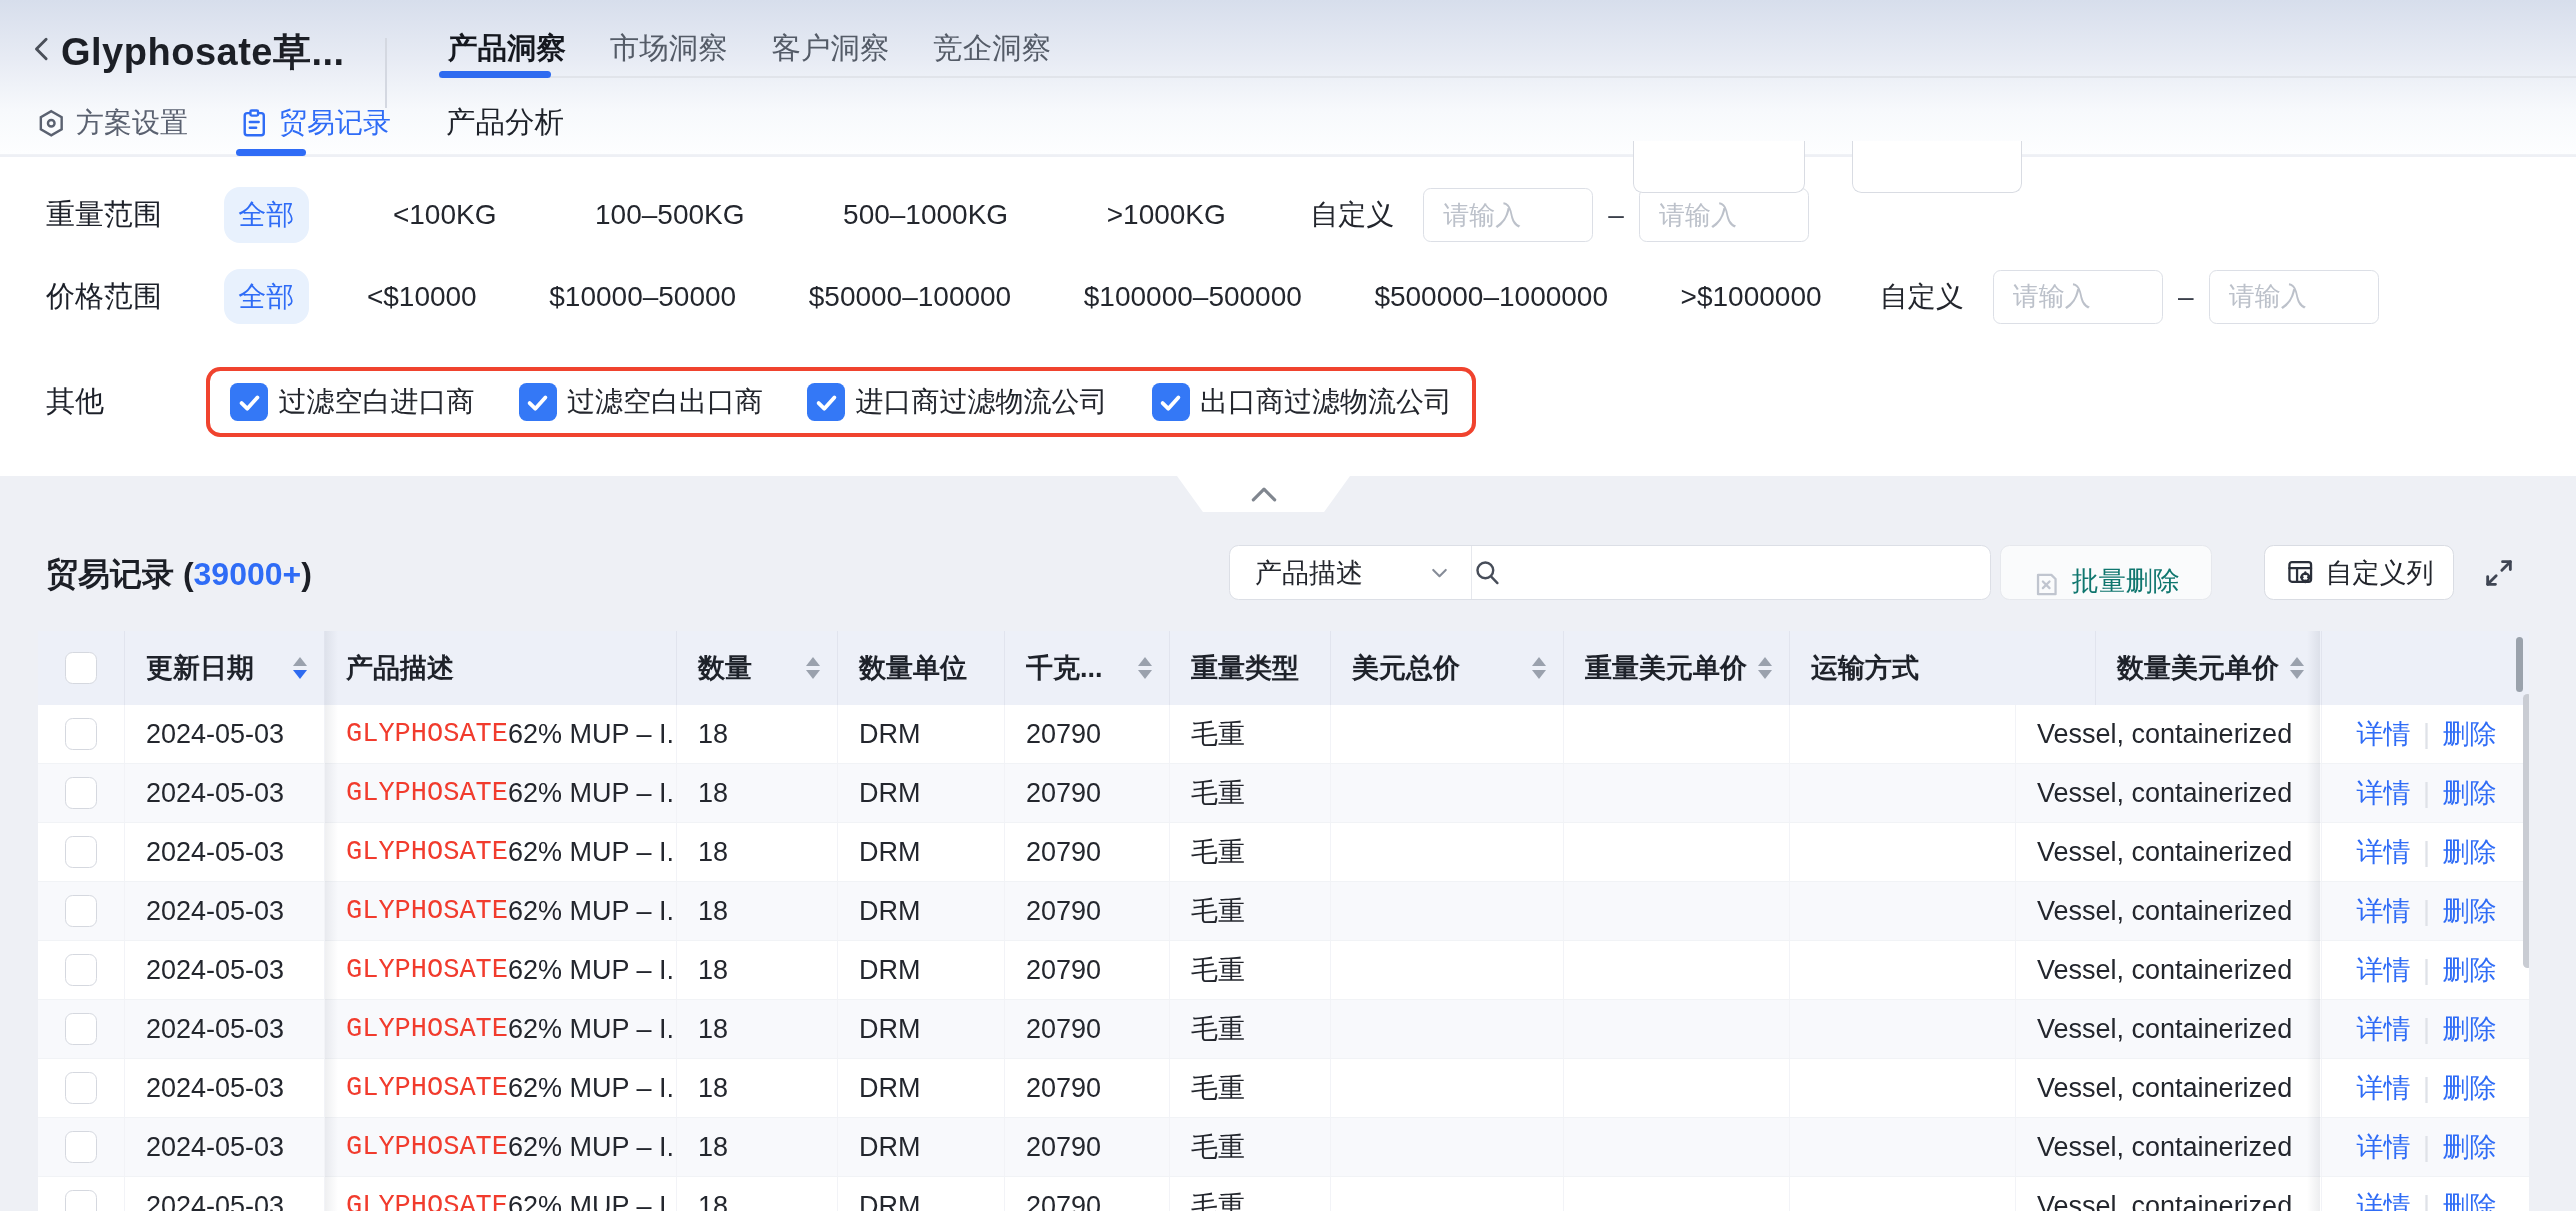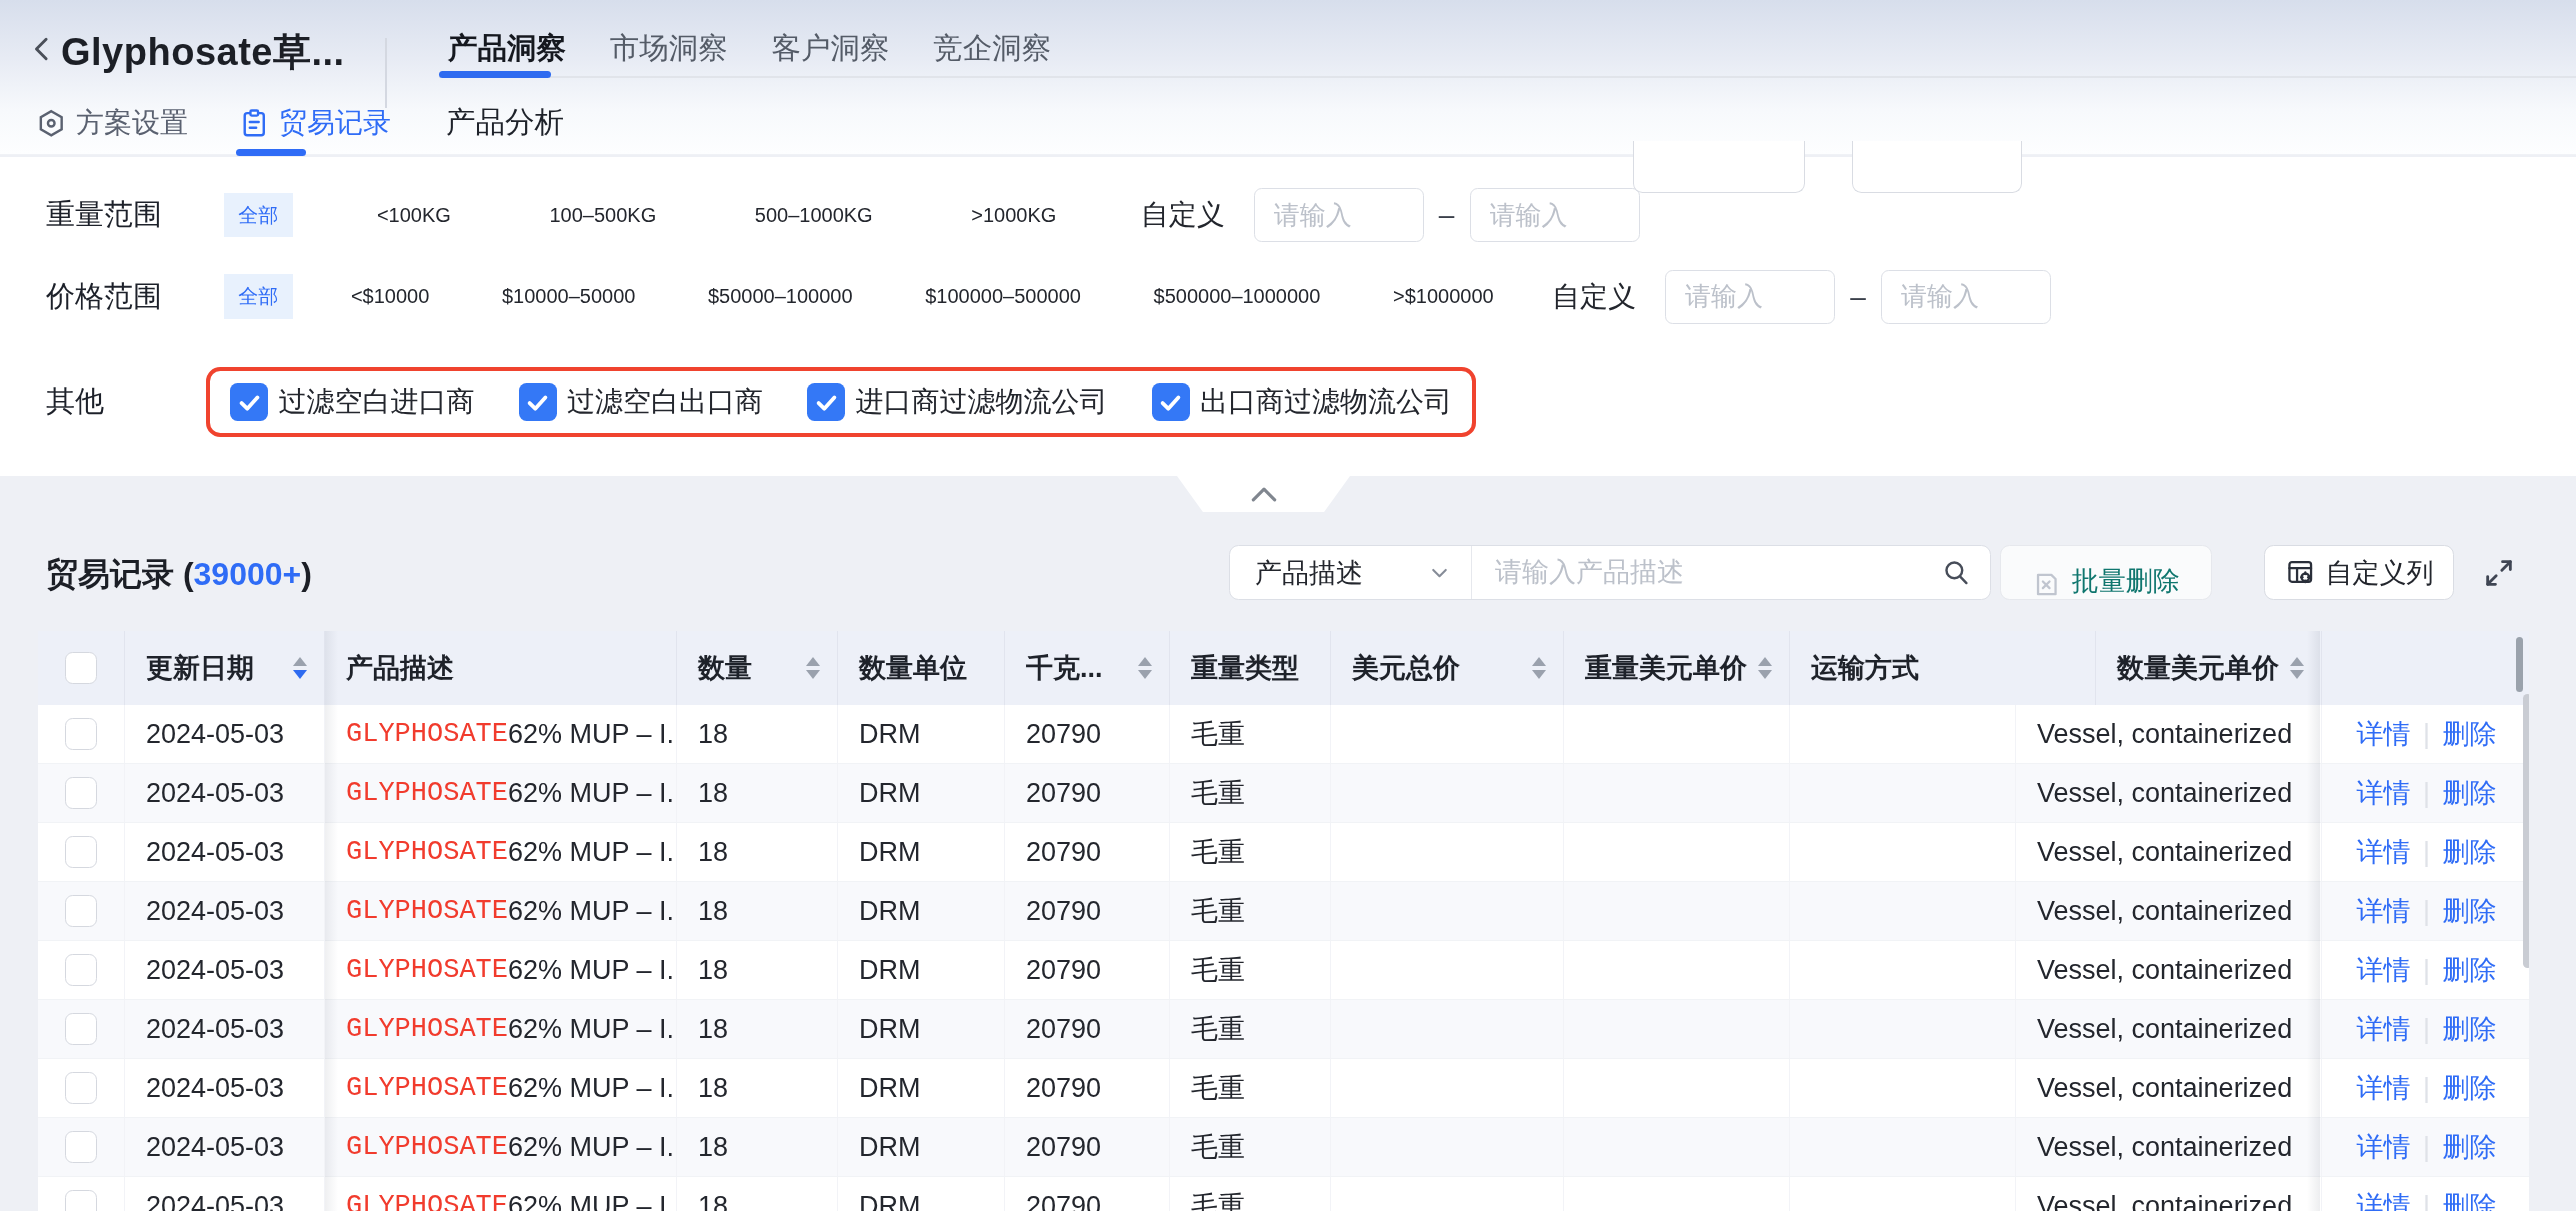--- a/index.html
+++ b/index.html
@@ -25,21 +25,21 @@
   .subtab { position:absolute; left:446px; top:103px; font-size:29.5px; color:#1e222a; cursor:pointer; }
   .cutbox { position:absolute; top:141px; height:52px; background:#fff; border:1.9px solid #d9dce3; border-top:none; border-radius:0 0 9.5px 9.5px; z-index:6; }
   .cutbox.b1 { left:1633px; width:172px; }
   .cutbox.b2 { left:1852px; width:170px; }
 
   
   .filter-panel { position:absolute; left:0; top:157px; width:2576px; height:319px; background:#fff; z-index:4; }
   .f-row { position:absolute; left:46px; display:flex; align-items:center; }
   .f-label { width:178px; font-size:29px; font-weight:500; color:#1d212a; flex-shrink:0; }
   .opts { display:flex; align-items:center; }
-  .opt { font-size:20px; color:#23262d; padding:8.6px 14.3px; border-radius:0; cursor:pointer; white-space:nowrap; }
+  .opt { font-size:28px; color:#23262d; padding:8.6px 14.3px; border-radius:16px; cursor:pointer; white-space:nowrap; }
   .opt.opt-active { color:#2f6cf6; background:#e8f1fd; }
   .custom-label { font-size:28px; color:#23262d; white-space:nowrap; }
   .range-group { display:flex; align-items:center; gap:15.2px; margin-left:29px; }
   .range-input { width:170px; height:54px; border:1.9px solid #dcdfe6; border-radius:7.6px; font-size:26px; padding:0 19px; color:#3a3f4a; background:#fff; outline:none; font-family:inherit; }
   .range-input::placeholder { color:#bcc1ca; }
   .dash { font-size:28px; color:#3a3f4a; }
   .red-box { display:flex; align-items:center; gap:44px; padding:0 20px; height:70px; border:4.8px solid #f0432e; border-radius:14.3px; }
   .cb-group { display:flex; align-items:center; gap:10.5px; cursor:pointer; }
   .cb { width:38px; height:38px; background:#3478f6; border-radius:7.6px; display:flex; align-items:center; justify-content:center; flex-shrink:0; }
   .cb-label { font-size:28px; color:#23262d; white-space:nowrap; }
@@ -263,21 +263,20 @@
 
 <div class="search-box">
   <div class="search-select">
     <span class="sel-label">产品描述</span>
     <span>
       <svg width="25" height="25" viewBox="0 0 24 24" fill="none" stroke="#868c98" stroke-width="2" stroke-linecap="round" stroke-linejoin="round">
           <polyline points="6 9.5 12 15.5 18 9.5"></polyline>
         </svg>
     </span>
   </div>
-  <input class="search-input" placeholder="请输入产品描述" style="">
   <div class="search-icon-wrap">
     <span>
       <svg width="30.5" height="30.5" viewBox="0 0 24 24" fill="none" stroke="#474d59" stroke-width="1.9" stroke-linecap="round">
           <circle cx="10.5" cy="10.5" r="6.2"></circle>
           <line x1="15.3" y1="15.6" x2="20" y2="20.5"></line>
         </svg>
     </span>
   </div>
 </div>
 

